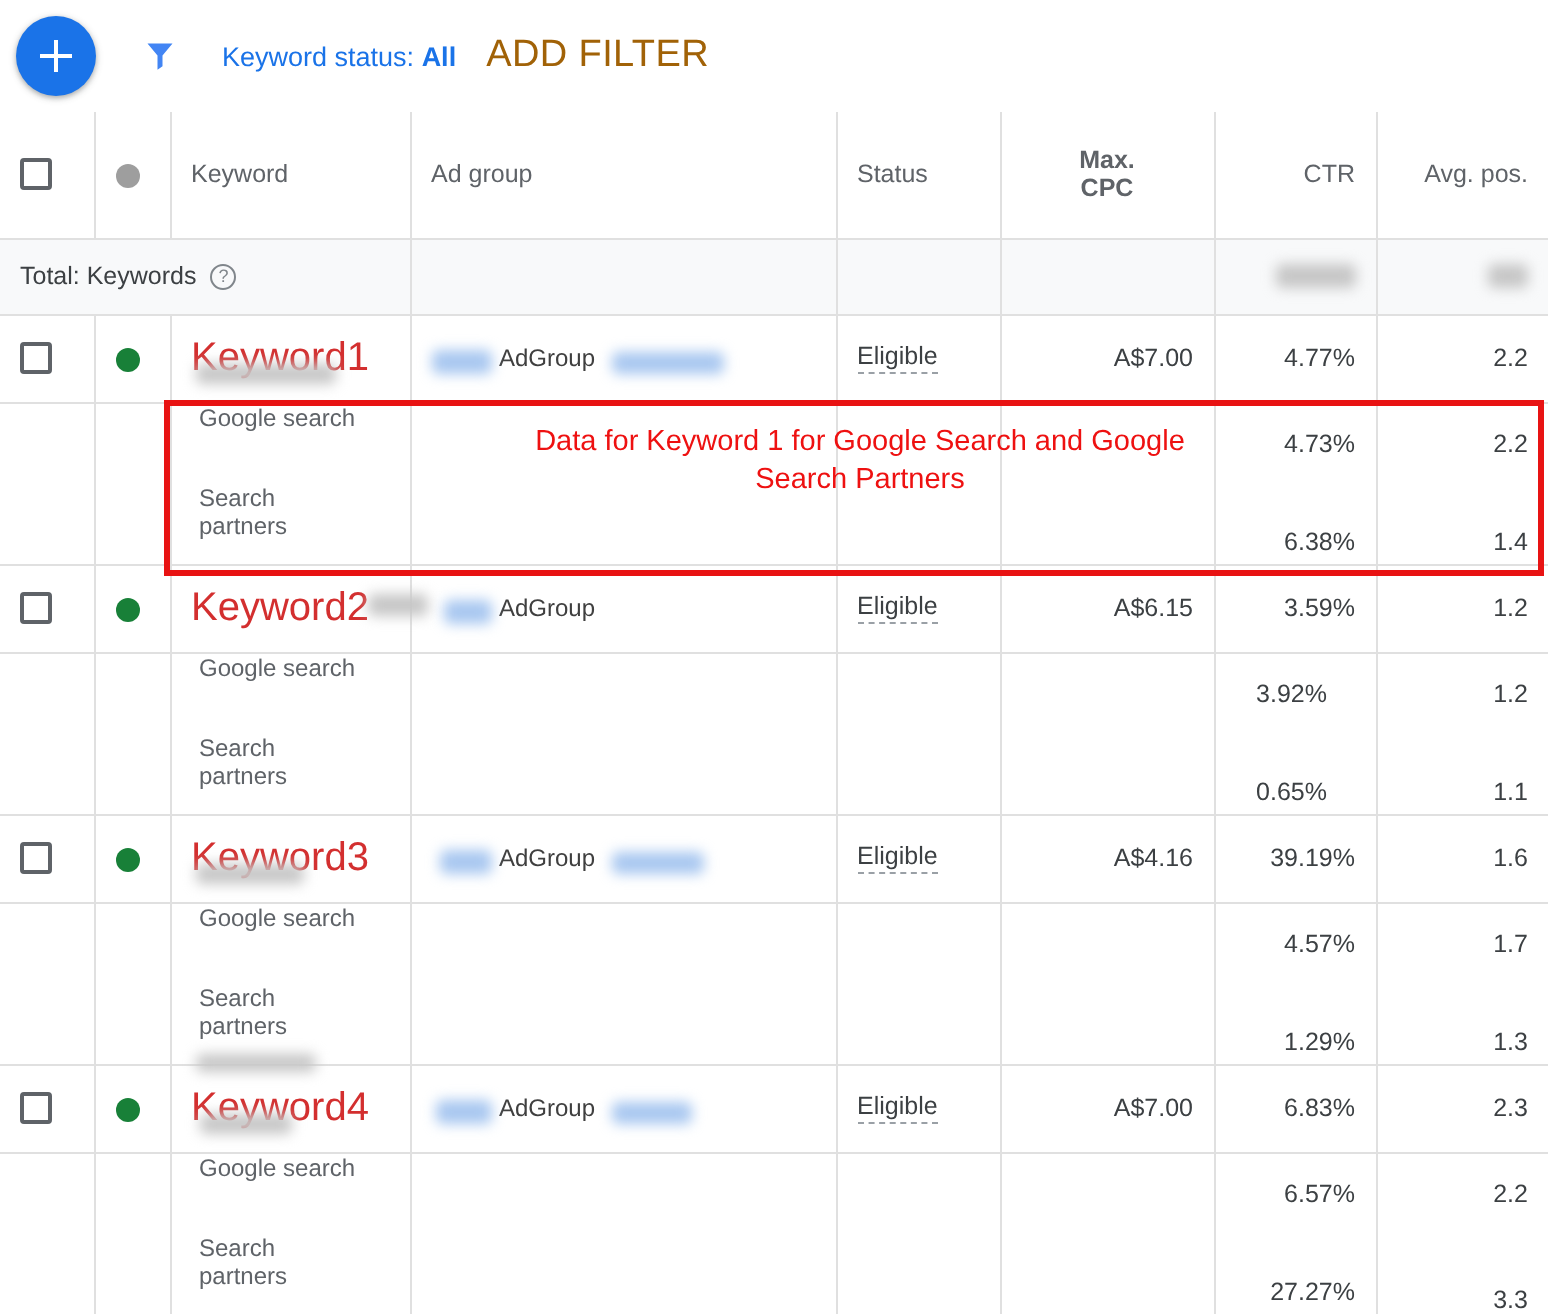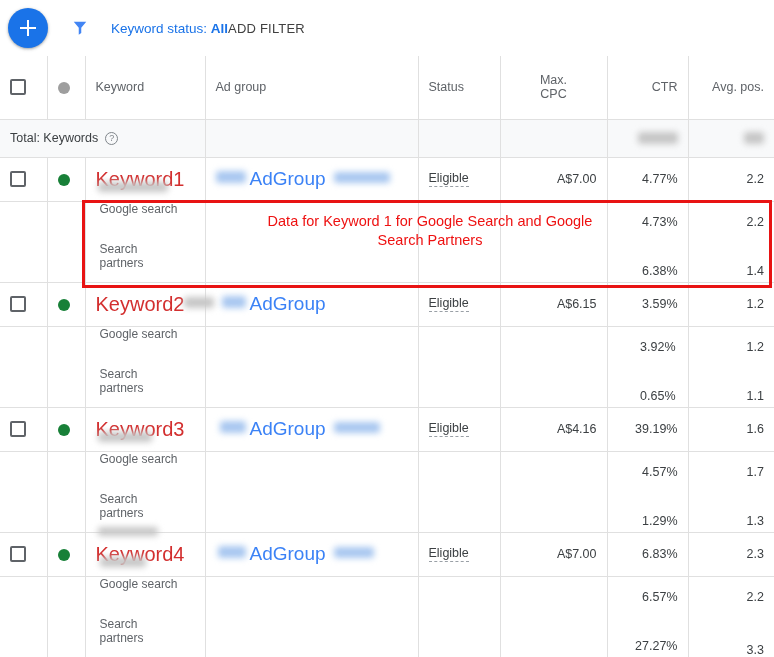--- a/index.html
+++ b/index.html
@@ -55,23 +55,24 @@
   }
   .kw-status {
     margin-left: 21px;
     font-size: 13.5px;
     color: #1a73e8;
     white-space: nowrap;
     cursor: pointer;
   }
   .kw-status .val { font-weight: bold; }
   .add-filter {
-    font-size: 13px;
+    margin-left: 15px;
+    font-size: 19px;
     letter-spacing: .2px;
-    color: #404040;
+    color: #a16207;
     white-space: nowrap;
     cursor: pointer;
   }
 
   
   .tbl {
     width: 774px;
     border-collapse: collapse;
     table-layout: fixed;
     font-size: 12.5px;
@@ -99,21 +100,21 @@
   thead th {
     height: 63px;
     color: #5f6368;
     font-size: 12.5px;
     text-align: left;
     vertical-align: middle;
     border-bottom: 2px solid #70757a;
     background: #fff;
   }
   thead th.num { text-align: right; }
-  thead th.ctr-cpc { text-align: center; }
+  thead th.ctr-cpc { text-align: center; font-weight: bold; }
   thead th.nb { border-right: none; }
   .cpc-head { line-height: 14px; }
 
   .chk {
     width: 16px; height: 16px;
     border: 2px solid #5f6368;
     border-radius: 2px;
     display: inline-block;
     background: #fff;
     cursor: pointer;
@@ -148,22 +149,22 @@
 
   tr.kw-row td { height: 44px; }
   .sub-cell { height: 40px; vertical-align: middle; }
 
   .kw-name {
     color: #d32f2f;
     font-size: 20px;
     white-space: nowrap;
   }
   .ag-name {
-    color: #3b82f6;
-    font-size: 19px;
+    color: #404040;
+    font-size: 12px;
     white-space: nowrap;
   }
   .blur {
     display: inline-block;
     background: #c6c6c6;
     filter: blur(3.2px);
     border-radius: 3px;
     vertical-align: middle;
   }
   .blur.blue { background: #a8c7f0; }
@@ -350,21 +351,21 @@
         <td style="padding:0">
           <div class="sub-cell sub-label">Google search</div>
           <div class="sub-cell sub-label">
             <span>Search</span><br>
             <span>partners</span>
           </div>
         </td>
         <td></td>
         <td></td>
         <td></td>
-        <td class="num" style="padding:0 12px">
+        <td class="num" style="padding:0 24px">
           <div class="sub-cell" style="display:flex;align-items:center;justify-content:flex-end">3.92%</div>
           <div class="sub-cell" style="display:flex;align-items:flex-end;justify-content:flex-end;padding-bottom:4px">0.65%</div>
         </td>
         <td class="num" style="padding:0 10px">
           <div class="sub-cell" style="display:flex;align-items:center;justify-content:flex-end">1.2</div>
           <div class="sub-cell" style="display:flex;align-items:flex-end;justify-content:flex-end;padding-bottom:4px">1.1</div>
         </td>
       </tr>
 
       <tr class="kw-row">

